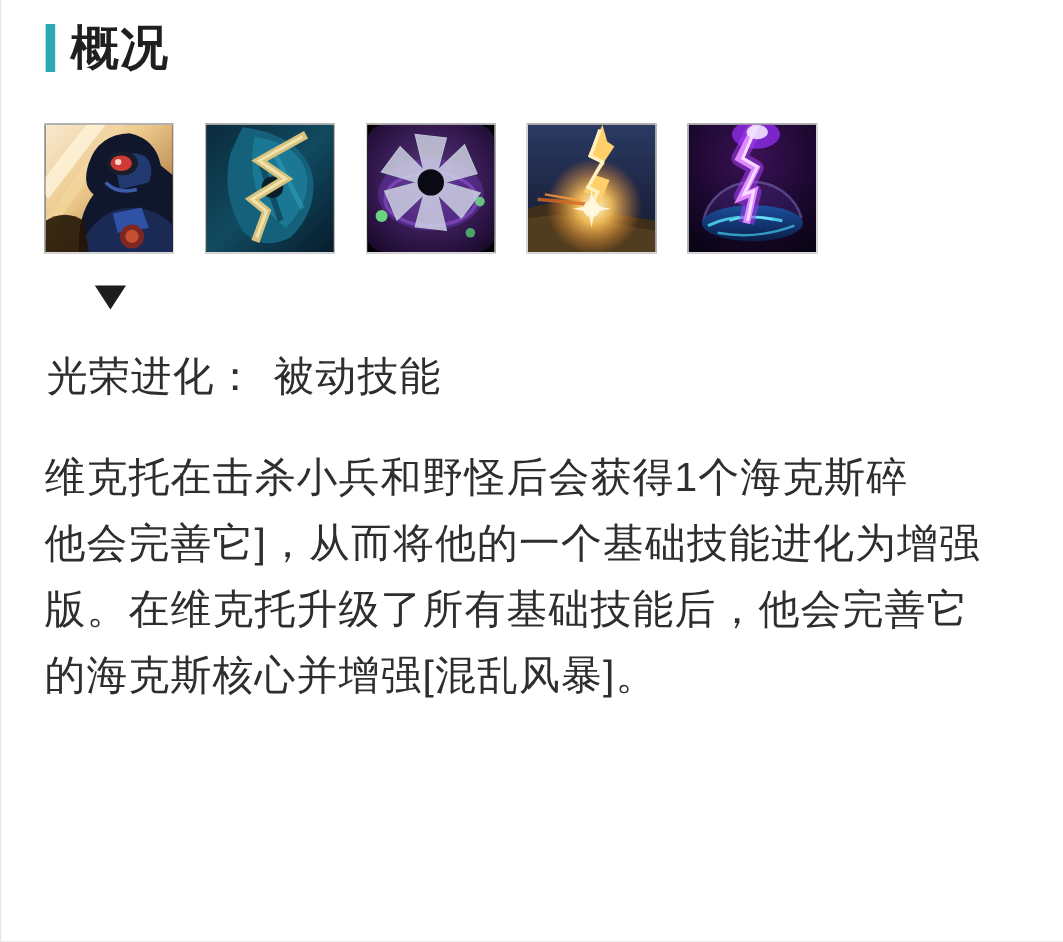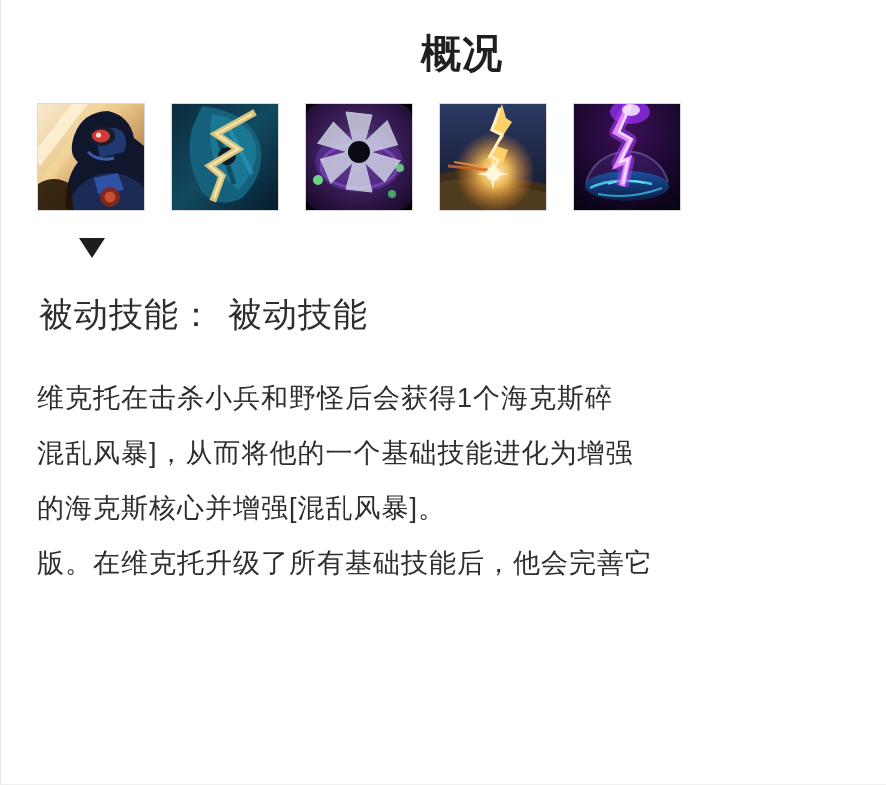--- a/index.html
+++ b/index.html
@@ -15,21 +15,20 @@
     position: relative;
   }
 
   
   .section-header {
     display: flex;
     align-items: center;
     gap: 13px;
     margin: 18px 0 0 37px;
     height: 44px;
-    flex-direction: column;
   }
   .accent-bar {
     width: 8px;
     height: 40px;
     background: #2fa8b3;
   }
   .section-title {
     font-size: 40px;
     font-weight: 700;
     color: #1f1f1f;
@@ -70,21 +69,21 @@
     font-size: 34px;
     line-height: 40px;
     color: #2e2e2e;
     letter-spacing: 1px;
   }
   .skill-type { margin-left: 14px; }
 
   
   .skill-desc {
     margin: 37px 37px 0 36px;
-    font-size: 27px;
+    font-size: 34px;
     color: #2e2e2e;
     letter-spacing: 1px;
   }
   .desc-line {
     line-height: 55px;
     white-space: nowrap;
   }
 </style>
 </head>
 <body>
@@ -222,21 +221,21 @@
       <path d="M56,2 L45,28 L57,35 L46,58 L54,55 L49,80" stroke="#f6ddff" stroke-width="2.5" fill="none"></path>
       <ellipse cx="57" cy="6" rx="9" ry="6" fill="#f2e2ff" opacity="0.9"></ellipse>
     </svg>
   </div>
 
 </div>
 
 <div class="selector-triangle"></div>
 
 <div class="skill-title">
-  <span class="skill-name">被动技能：</span><span class="skill-type">被动技能</span>
+  <span class="skill-name">光荣进化：</span><span class="skill-type">被动技能</span>
 </div>
 
 <div class="skill-desc">
   <div class="desc-line">维克托在击杀小兵和野怪后会获得1个海克斯碎</div>
-  <div class="desc-line">混乱风暴]，从而将他的一个基础技能进化为增强</div>
+  <div class="desc-line">他会完善它]，从而将他的一个基础技能进化为增强</div>
+  <div class="desc-line">版。在维克托升级了所有基础技能后，他会完善它</div>
   <div class="desc-line">的海克斯核心并增强[混乱风暴]。</div>
-  <div class="desc-line">版。在维克托升级了所有基础技能后，他会完善它</div>
 </div>
 
 </body></html>

